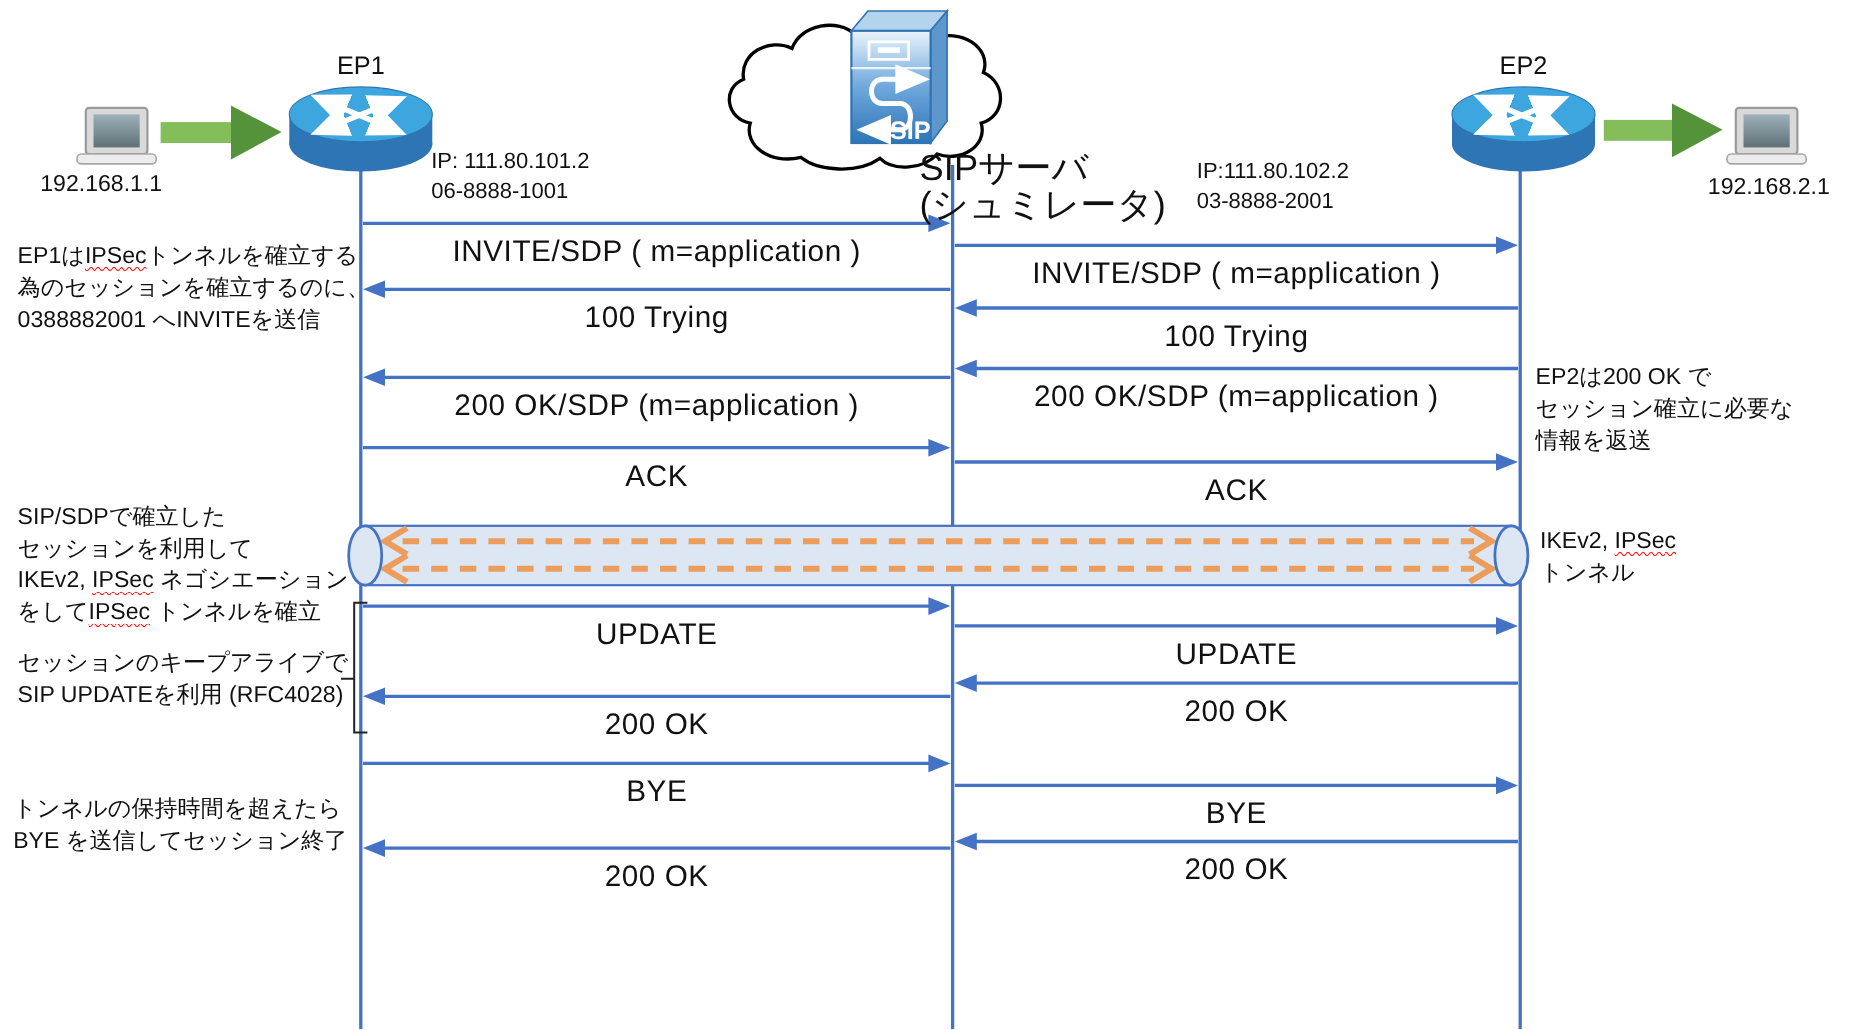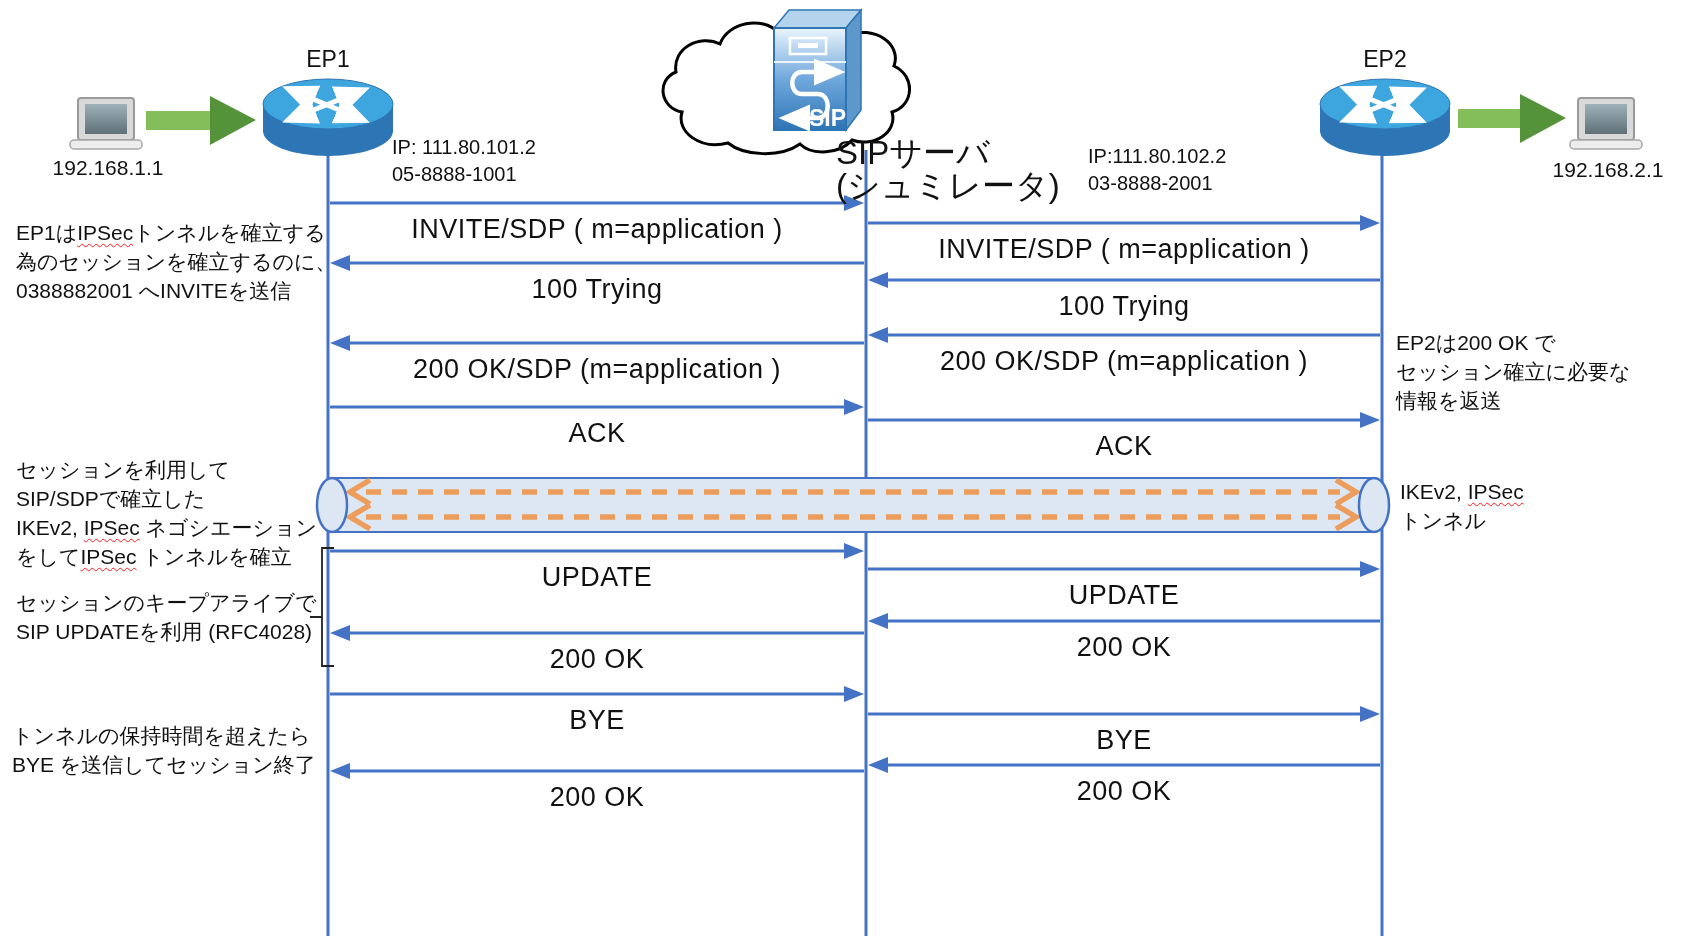--- a/index.html
+++ b/index.html
@@ -183,26 +183,26 @@
 
     <g>
       <rect x="1578" y="98" width="56" height="42" rx="3" fill="#D9D9D9" stroke="#9A9A9A" stroke-width="2"></rect>
       <rect x="1585" y="104" width="42" height="30" fill="url(#lapGrad)"></rect>
       <rect x="1570" y="140" width="72" height="9" rx="4" fill="#EDEDED" stroke="#A8A8A8" stroke-width="1.5"></rect>
     </g>
   </svg>
 
   <div class="abs actor-label" style="left:328px;top:46px;">EP1</div>
   <div class="abs actor-label" style="left:1385px;top:46px;">EP2</div>
-  <div class="abs host-ip" style="left:108px;top:156px;text-align:center;">192.168.1.1</div>
+  <div class="abs host-ip" style="left:92px;top:156px;text-align:center;">192.168.1.1</div>
   <div class="abs host-ip" style="left:1608px;top:158px;">192.168.2.1</div>
 
   <div class="abs info-text" style="left:392px;top:134px;">
     <div>IP: 111.80.101.2</div>
-    <div>05-8888-1001</div>
+    <div>06-8888-1001</div>
   </div>
   <div class="abs info-text" style="left:1088px;top:143px;">
     <div>IP:111.80.102.2</div>
     <div>03-8888-2001</div>
   </div>
 
   <div class="abs server-label" style="left:836px;top:136px;">
     <div>SIPサーバ</div>
     <div>(シュミレータ)</div>
   </div>
@@ -223,22 +223,22 @@
       <div class="msg-label" style="left: 1124px; top: 595px;">UPDATE</div>
       <div class="msg-label" style="left: 1124px; top: 647px;">200 OK</div>
       <div class="msg-label" style="left: 1124px; top: 740px;">BYE</div>
       <div class="msg-label" style="left: 1124px; top: 791px;">200 OK</div>
       <div class="abs annotation" style="left: 16px; top: 218px;">
         <div class="ann-line"><span>EP1は</span><span class="wavy">IPSec</span><span>トンネルを確立する</span></div>
         <div class="ann-line"><span>為のセッションを確立するのに、</span></div>
         <div class="ann-line"><span>0388882001 へINVITEを送信</span></div>
       </div>
       <div class="abs annotation" style="left: 16px; top: 455px;">
+        <div class="ann-line"><span>SIP/SDPで確立した</span></div>
         <div class="ann-line"><span>セッションを利用して</span></div>
-        <div class="ann-line"><span>SIP/SDPで確立した</span></div>
         <div class="ann-line"><span>IKEv2, </span><span class="wavy">IPSec</span><span> ネゴシエーション</span></div>
         <div class="ann-line"><span>をして</span><span class="wavy">IPSec</span><span> トンネルを確立</span></div>
       </div>
       <div class="abs annotation" style="left: 16px; top: 588px;">
         <div class="ann-line"><span>セッションのキープアライブで</span></div>
         <div class="ann-line"><span>SIP UPDATEを利用 (RFC4028)</span></div>
       </div>
       <div class="abs annotation" style="left: 12px; top: 697px; margin-top: 24px;">
         <div class="ann-line"><span>トンネルの保持時間を超えたら</span></div>
         <div class="ann-line"><span>BYE を送信してセッション終了</span></div>

